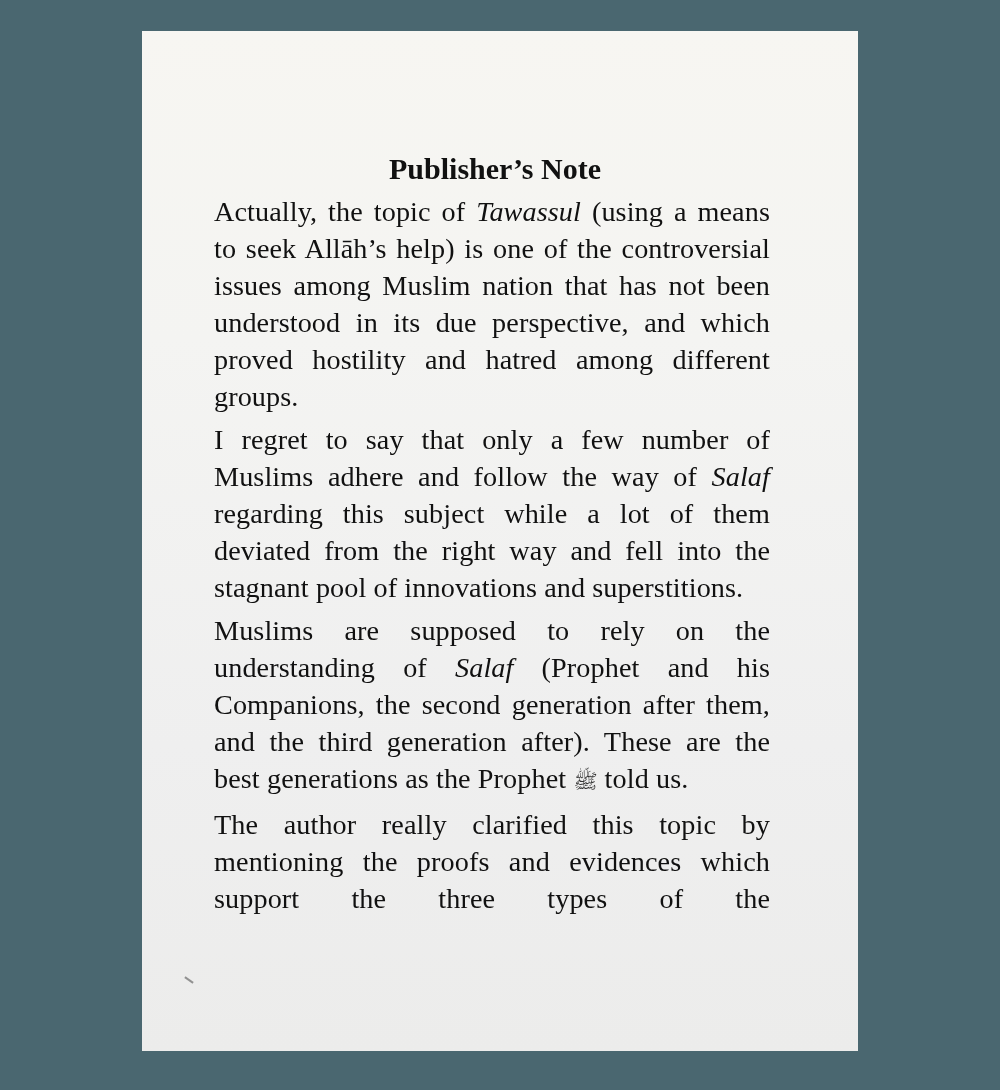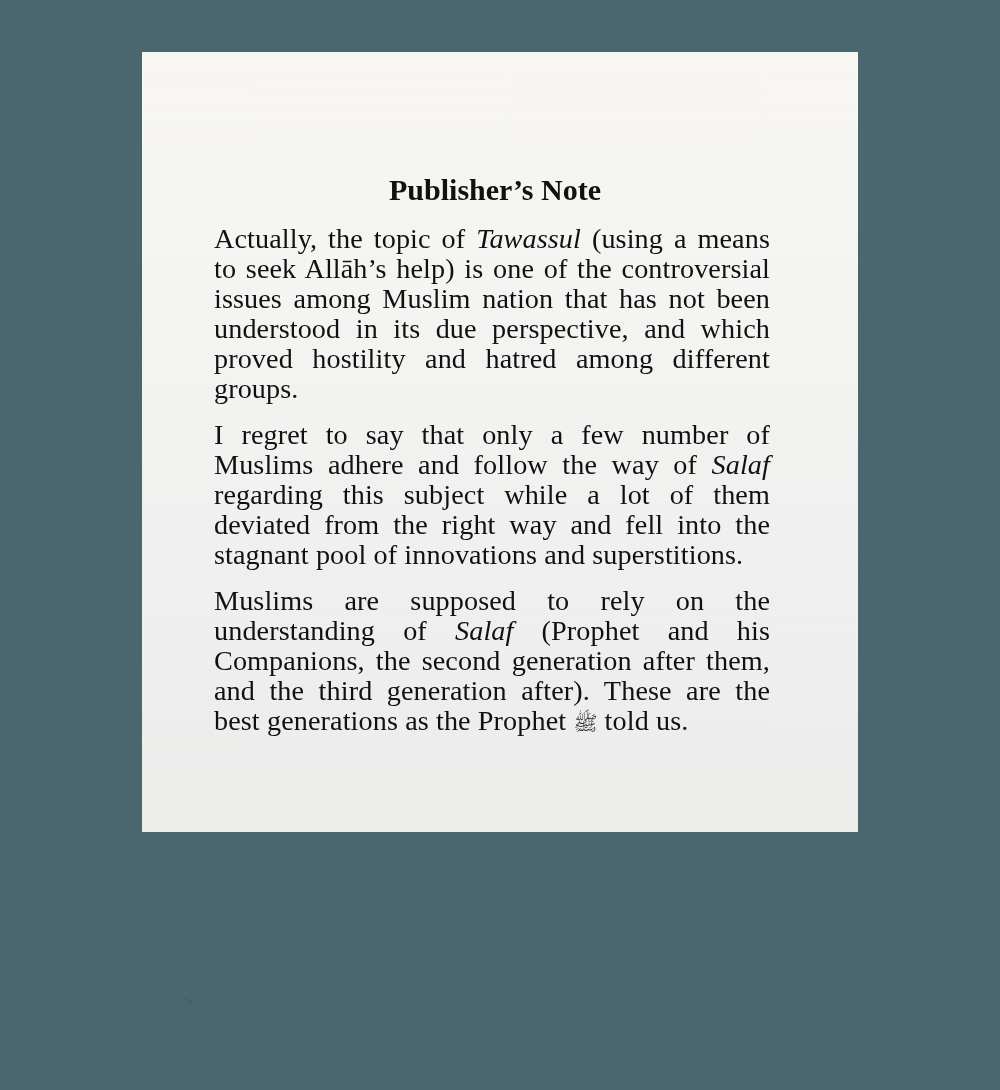--- a/index.html
+++ b/index.html
@@ -9,23 +9,23 @@
     body {
       width: 1000px;
       height: 1090px;
       background: #4a6770;
       position: relative;
       overflow: hidden;
     }
     .page {
       position: absolute;
       left: 142px;
-      top: 52px;
+      top: 31px;
       width: 716px;
-      height: 780px;
+      height: 1020px;
       background: linear-gradient(180deg, #f7f6f2 0%, #f4f4f2 30%, #efefef 70%, #ececeb 100%);
       box-sizing: border-box;
     }
     .content {
       position: absolute;
       left: 72px;
       top: 120px;
       width: 556px;
       font-family: "Liberation Serif", "DejaVu Serif", serif;
       color: #111;
@@ -33,23 +33,23 @@
     .title {
       text-align: center;
       font-weight: bold;
       font-size: 30px;
       line-height: 36px;
       margin: 0 0 4px 0;
       padding-left: 6px;
     }
     .para {
       font-size: 28.2px;
-      line-height: 30px;
+      line-height: 37px;
       text-align: justify;
-      margin: 16px 0 5px 0;
+      margin: 6px 0 5px 0;
       letter-spacing: 0.1px;
     }
     .para i { font-style: italic; }
     .honorific {
       font-family: "DejaVu Sans", sans-serif;
       font-size: 20px;
       color: #333;
     }
     .mark {
       position: absolute;
@@ -70,14 +70,15 @@
 
   <div class="content">
     <h1 class="title">Publisher’s Note</h1>
 
     <p class="para"><span>Actually, the topic of </span><i>Tawassul</i><span> (using a means to seek Allāh’s help) is one of the controversial issues among Muslim nation that has not been understood in its due perspective, and which proved hostility and hatred among different groups.</span></p>
 
     <p class="para"><span>I regret to say that only a few number of Muslims adhere and follow the way of </span><i>Salaf</i><span> regarding this subject while a lot of them deviated from the right way and fell into the stagnant pool of innovations and superstitions.</span></p>
 
     <p class="para"><span>Muslims are supposed to rely on the understanding of </span><i>Salaf</i><span> (Prophet and his Companions, the second generation after them, and the third generation after). These are the best generations as the Prophet </span><span class="honorific">ﷺ</span><span> told us.</span></p>
 
+    <p class="para" style="text-align-last: justify;"><span>The author really clarified this topic by mentioning the proofs and evidences which support the three types of the</span></p>
   </div>
 </div>
 
 </body></html>

